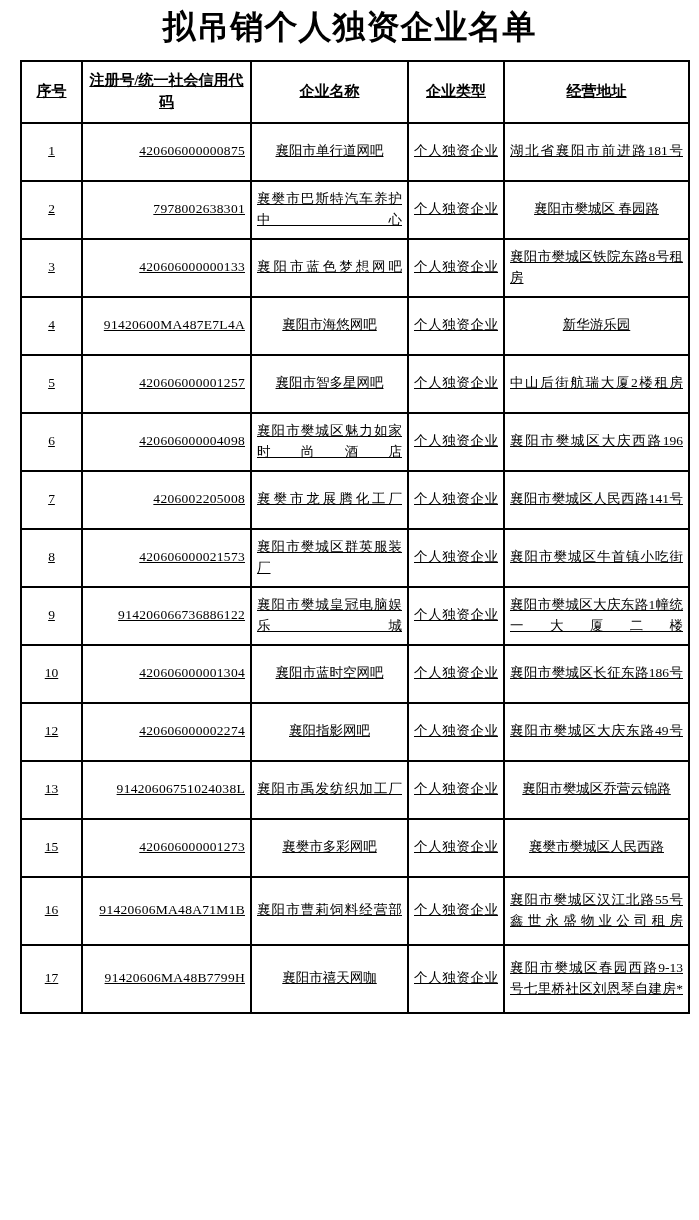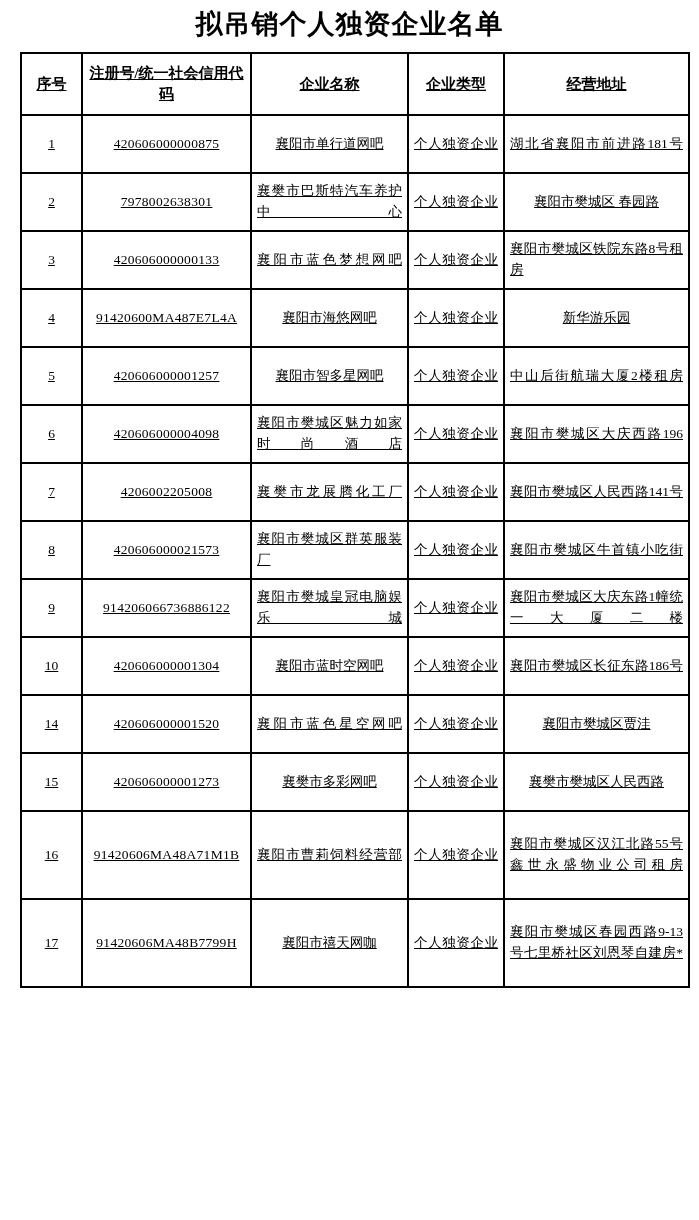--- a/index.html
+++ b/index.html
@@ -16,21 +16,21 @@
     overflow: hidden;
   }
   .page {
     position: relative;
     width: 699px;
     height: 1220px;
     box-sizing: border-box;
   }
   .doc-title {
     text-align: center;
-    font-size: 27px;
+    font-size: 33px;
     font-weight: bold;
     letter-spacing: 1px;
     line-height: 1.2;
     padding-top: 8px;
     padding-bottom: 0;
     font-family: "Liberation Serif", "DejaVu Serif", serif;
   }
   table.listing {
     border-collapse: collapse;
     table-layout: fixed;
@@ -62,21 +62,21 @@
   col.c-reg    { width: 169px; }
   col.c-name   { width: 157px; }
   col.c-type   { width: 96px; }
   col.c-addr   { width: 185px; }
 
   td.seq {
     text-align: center;
     font-size: 13px;
   }
   td.reg {
-    text-align: center;
+    text-align: right;
     font-size: 12.5px;
     letter-spacing: 0.3px;
     font-family: "Liberation Serif", "DejaVu Serif", serif;
   }
   td.name {
     text-align: justify;
     text-align-last: justify;
     text-justify: inter-character;
     font-size: 13.5px;
     padding-left: 7px;
@@ -101,21 +101,21 @@
     text-justify: inter-character;
     font-size: 13.5px;
     padding-left: 6px;
     padding-right: 6px;
   }
   td.addr.single {
     text-align: center;
     text-align-last: center;
   }
   tr.data-row { height: 58px; }
-  tr.data-row.tall { height: 88px; }
+  tr.data-row.tall { height: 68px; }
 </style>
 </head>
 <body>
 
 <div class="page">
 
   <div class="doc-title">拟吊销个人独资企业名单</div>
 
   <table class="listing">
     <colgroup>
@@ -199,25 +199,32 @@
           <td class="addr">襄阳市樊城区大庆东路1幢统一大厦二楼</td>
         </tr>
         <tr class="data-row">
           <td class="seq single">10</td>
           <td class="reg single">420606000001304</td>
           <td class="name single">襄阳市蓝时空网吧</td>
           <td class="type">个人独资企业</td>
           <td class="addr">襄阳市樊城区长征东路186号</td>
         </tr>
         <tr class="data-row">
-          <td class="seq single">14</td>
-          <td class="reg single">420606000001520</td>
-          <td class="name">襄阳市蓝色星空网吧</td>
-          <td class="type">个人独资企业</td>
-          <td class="addr single">襄阳市樊城区贾洼</td>
+          <td class="seq single">12</td>
+          <td class="reg single">420606000002274</td>
+          <td class="name single">襄阳指影网吧</td>
+          <td class="type">个人独资企业</td>
+          <td class="addr">襄阳市樊城区大庆东路49号</td>
+        </tr>
+        <tr class="data-row">
+          <td class="seq single">13</td>
+          <td class="reg single">91420606751024038L</td>
+          <td class="name">襄阳市禹发纺织加工厂</td>
+          <td class="type">个人独资企业</td>
+          <td class="addr single">襄阳市樊城区乔营云锦路</td>
         </tr>
         <tr class="data-row">
           <td class="seq single">15</td>
           <td class="reg single">420606000001273</td>
           <td class="name single">襄樊市多彩网吧</td>
           <td class="type">个人独资企业</td>
           <td class="addr single">襄樊市樊城区人民西路</td>
         </tr>
         <tr class="data-row tall">
           <td class="seq single">16</td>

